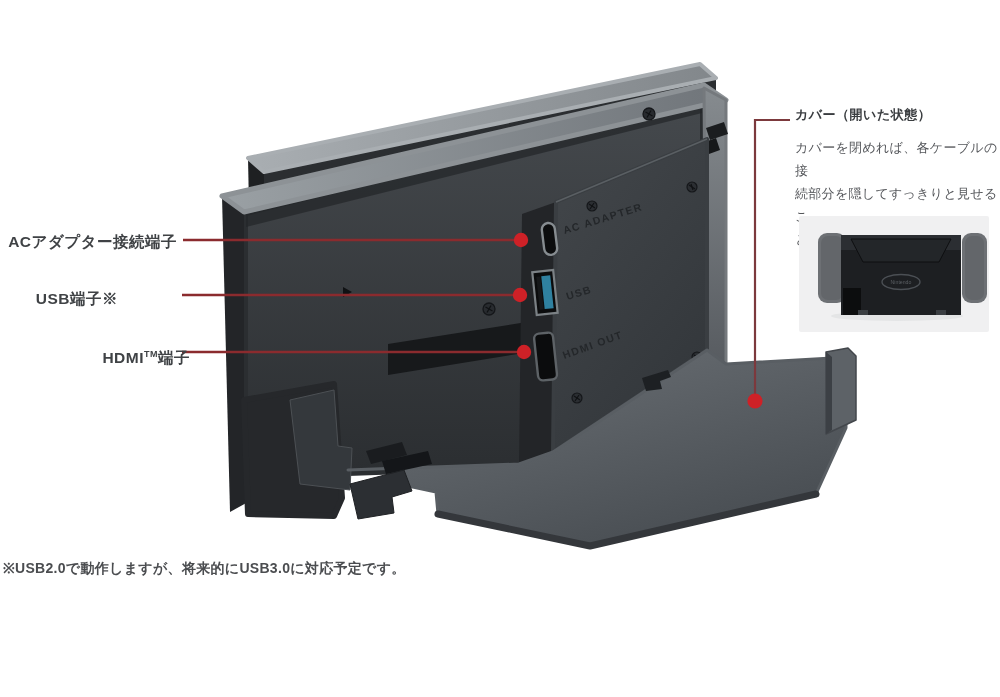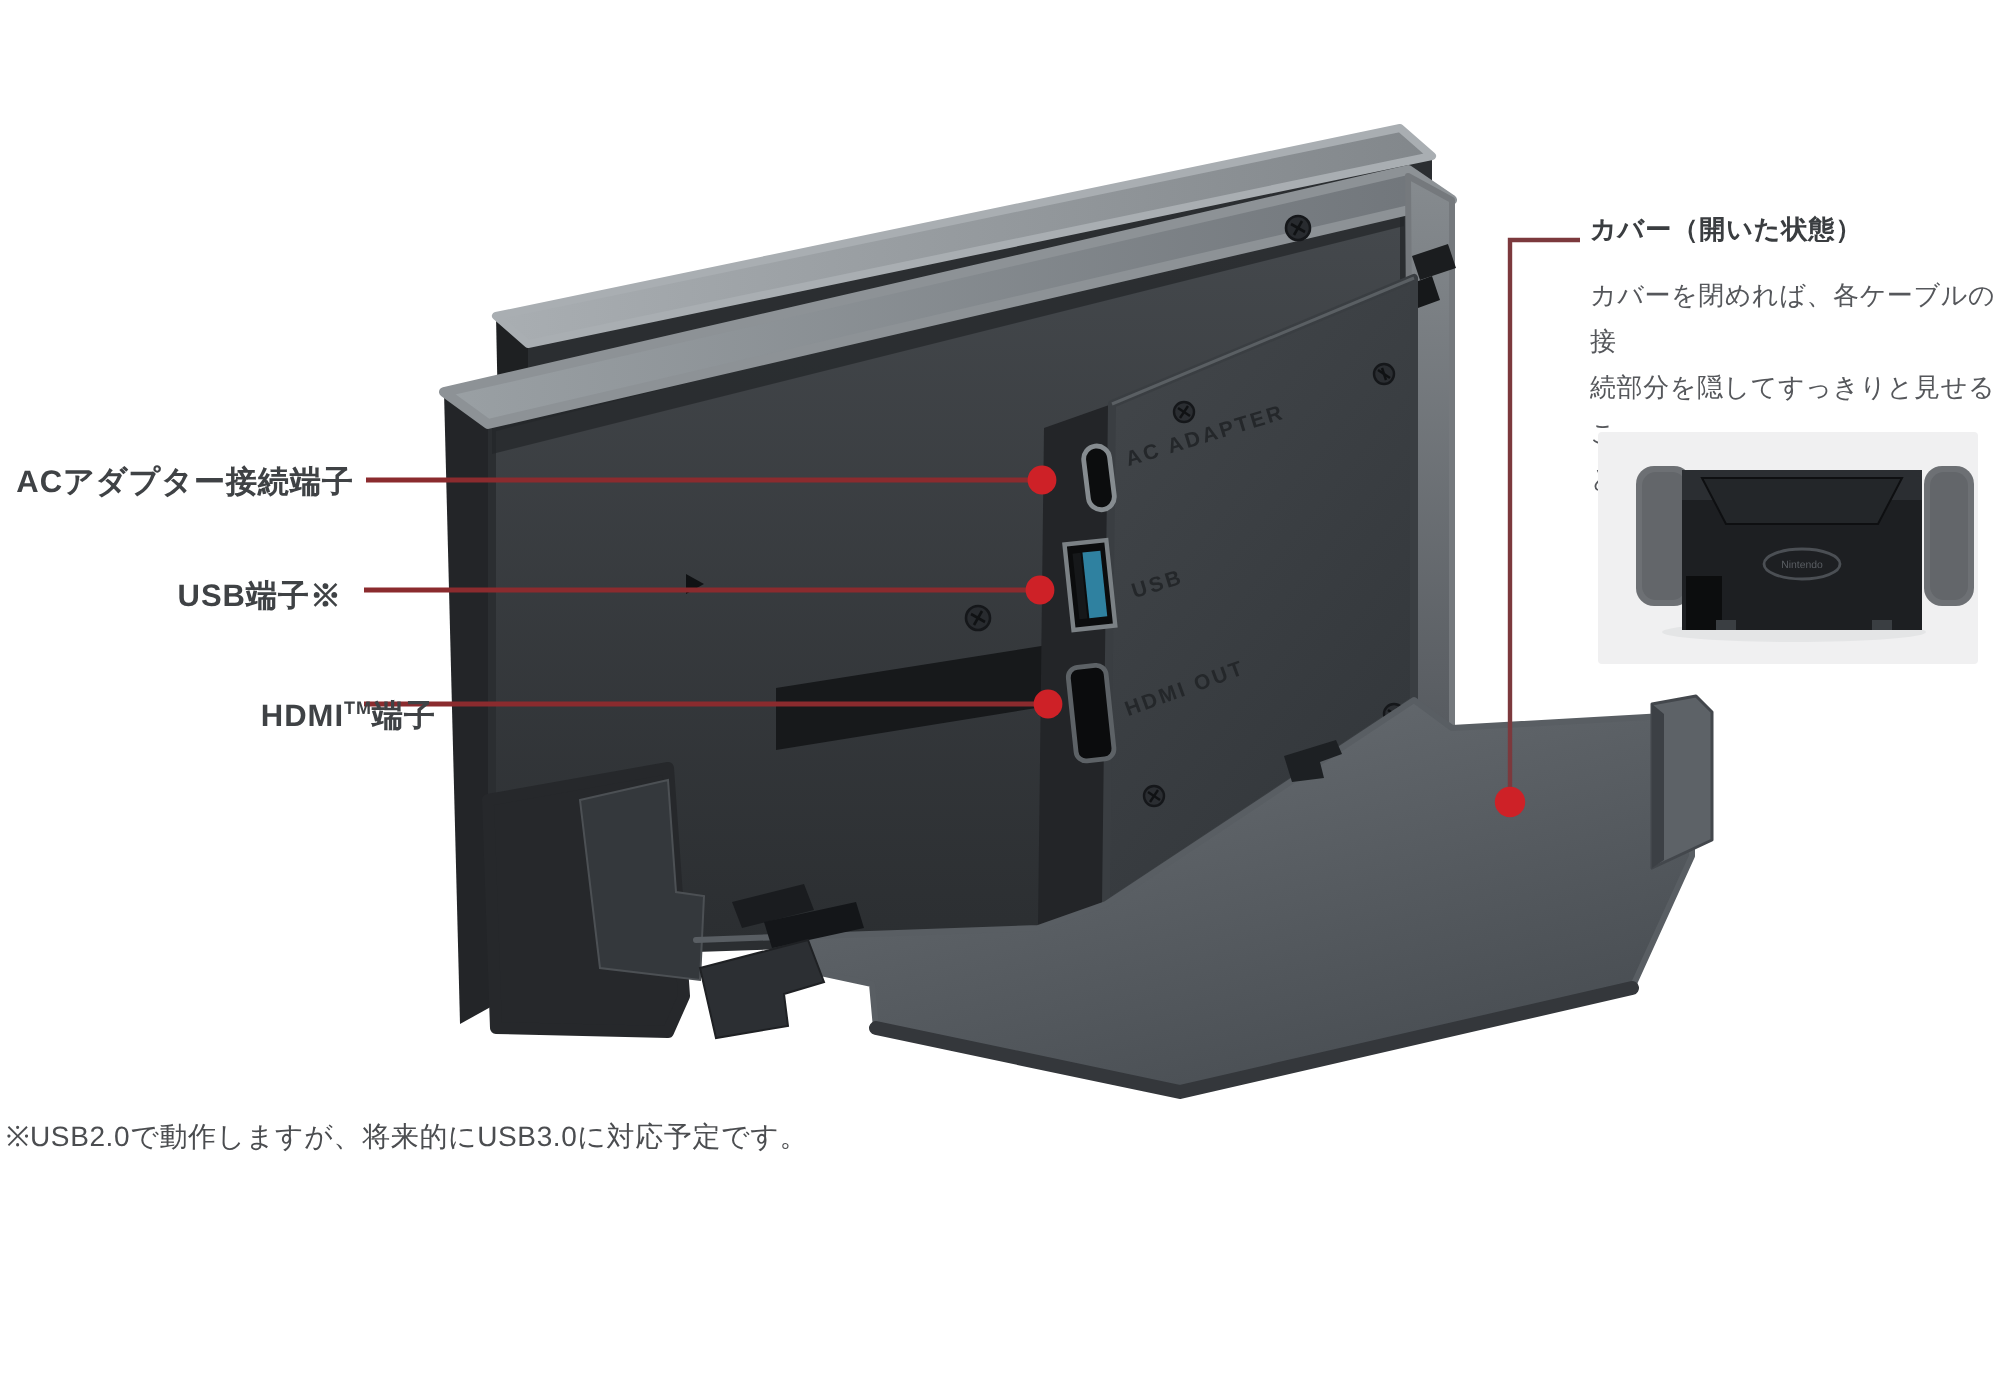--- a/index.html
+++ b/index.html
@@ -27,21 +27,21 @@
     position:absolute;left:795px;top:136px;width:212px;font-size:13px;
     color:#55575b;letter-spacing:.3px;line-height:23px;
   }
   .thumb{
     position:absolute;left:799px;top:216px;width:190px;height:116px;
     background:#f0f0f1;border-radius:2px;
   }
   .thumb svg{position:absolute;left:0;top:0;}
   .footnote{
     position:absolute;left:3px;top:558px;font-size:14px;color:#4b4d50;
-    letter-spacing:.3px;white-space:nowrap;
+    letter-spacing:.3px;white-space:nowrap;font-weight:bold;
   }
 </style>
 </head>
 <body>
 
 <div class="canvas">
 
   <svg class="art" viewBox="0 0 1000 697">
     <defs>
       <linearGradient id="gConsoleTop" x1="0" y1="0" x2="1" y2="0">
@@ -184,22 +184,22 @@
       <circle cx="524" cy="352" r="7.2" fill="#ce2127"></circle>
       <circle cx="755" cy="401" r="7.6" fill="#ce2127"></circle>
     </g>
   </svg>
 
   <span class="port-label rot17" style="left:565px;top:224px;">AC ADAPTER</span>
   <span class="port-label rot17" style="left:568px;top:290px;">USB</span>
   <span class="port-label rot20" style="left:565px;top:349px;">HDMI OUT</span>
 
   <div class="callout-left" style="right:823px;top:233px;">ACアダプター接続端子</div>
-  <div class="callout-left" style="right:829px;top:290px;">USB端子※</div>
-  <div class="callout-left" style="right:782px;top:345px;"><span>HDMI</span><sup>TM</sup><span>端子</span></div>
+  <div class="callout-left" style="right:882px;top:290px;">USB端子※</div>
+  <div class="callout-left" style="right:810px;top:345px;"><span>HDMI</span><sup>TM</sup><span>端子</span></div>
 
   <div class="cover-title">カバー（開いた状態）</div>
   <div class="cover-body">
     <div>カバーを閉めれば、各ケーブルの接</div>
     <div>続部分を隠してすっきりと見せるこ</div>
     <div>とができます。</div>
   </div>
 
   <div class="thumb">
     <svg width="190" height="116" viewBox="0 0 190 116">

